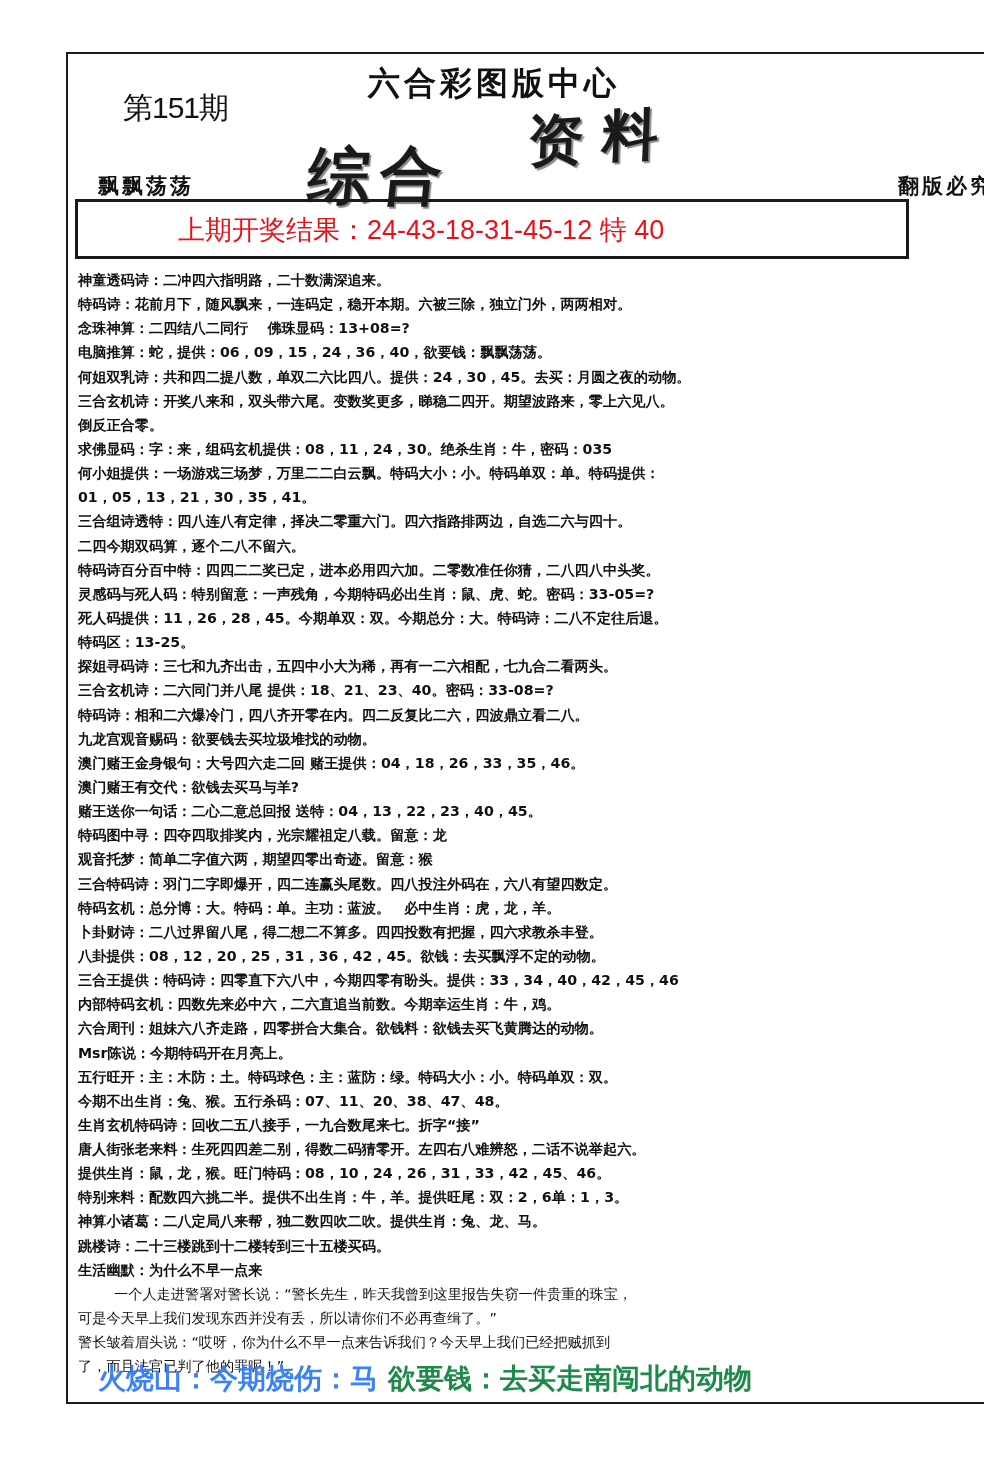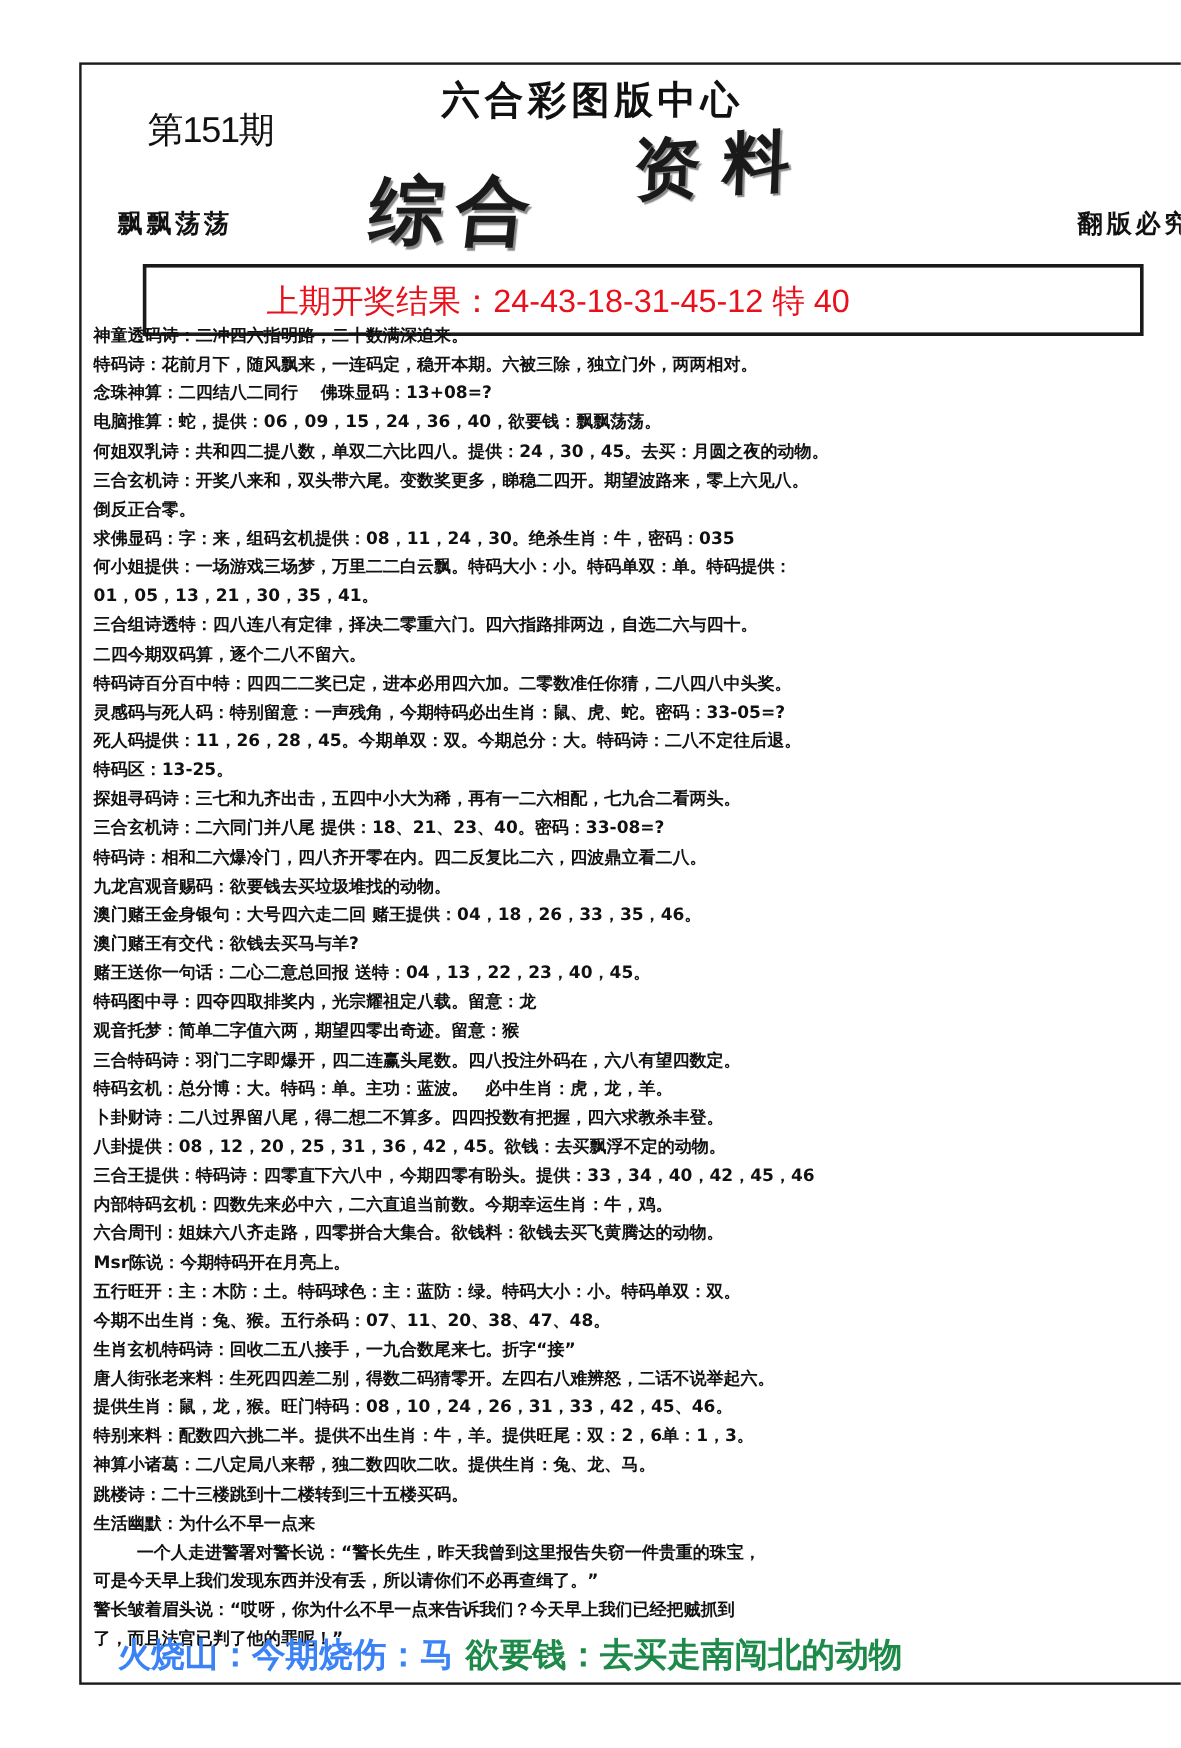--- a/index.html
+++ b/index.html
@@ -14,30 +14,30 @@
   .big-title-1 { position: absolute; left: 240px; top: 80px; font-family: "DejaVu Serif", serif;
                  font-size: 62px; font-weight: bold; color: #1a1a1a; letter-spacing: 10px;
                  transform: skewX(-6deg); text-shadow: 2px 2px 1px #888; }
   .big-title-2 { position: absolute; left: 460px; top: 46px; font-family: "DejaVu Serif", serif;
                  font-size: 56px; font-weight: bold; color: #1a1a1a; letter-spacing: 18px;
                  transform: skewX(-6deg) rotate(-4deg); text-shadow: 2px 2px 1px #888; }
   .copyright-left { position: absolute; left: 30px; top: 118px; font-family: "DejaVu Serif", serif;
                     font-size: 21px; font-weight: bold; letter-spacing: 3px; }
   .copyright-right { position: absolute; right: 28px; top: 118px; font-family: "DejaVu Serif", serif;
                      font-size: 21px; font-weight: bold; letter-spacing: 3px; }
-  .result-box { position: absolute; left: 7px; top: 166px; width: 834px; height: 60px;
-                border: 3px solid #1a1a1a; box-sizing: border-box; margin-left: 44px; }
+  .result-box { position: absolute; left: 7px; top: 145px; width: 834px; height: 60px;
+                border: 3px solid #1a1a1a; box-sizing: border-box; }
   .result-text { position: absolute; left: 100px; top: 10px; font-family: "Liberation Sans", sans-serif;
                  font-size: 27px; color: #e8101a; white-space: nowrap; }
   .body-lines { position: absolute; left: 10px; top: 214px; width: 830px;
                 font-family: "DejaVu Sans", sans-serif; font-size: 14.2px; line-height: 24.15px;
                 color: #111; }
   .line { white-space: nowrap; height: 24.15px; font-weight: bold; }
   .line.indent { padding-left: 36px; }
-  .line.story { font-weight: bold; }
+  .line.story { font-weight: normal; }
   .footer { position: absolute; left: 30px; top: 1306px; font-family: "DejaVu Serif", serif;
             font-size: 28px; font-weight: bold; white-space: nowrap; }
   .footer .red { color: #3b82f6; }
   .footer .green { color: #1e8a4a; margin-left: 10px; }
 </style>
 </head>
 <body>
 
 <div class="sheet">
   <div class="issue">第151期</div>

